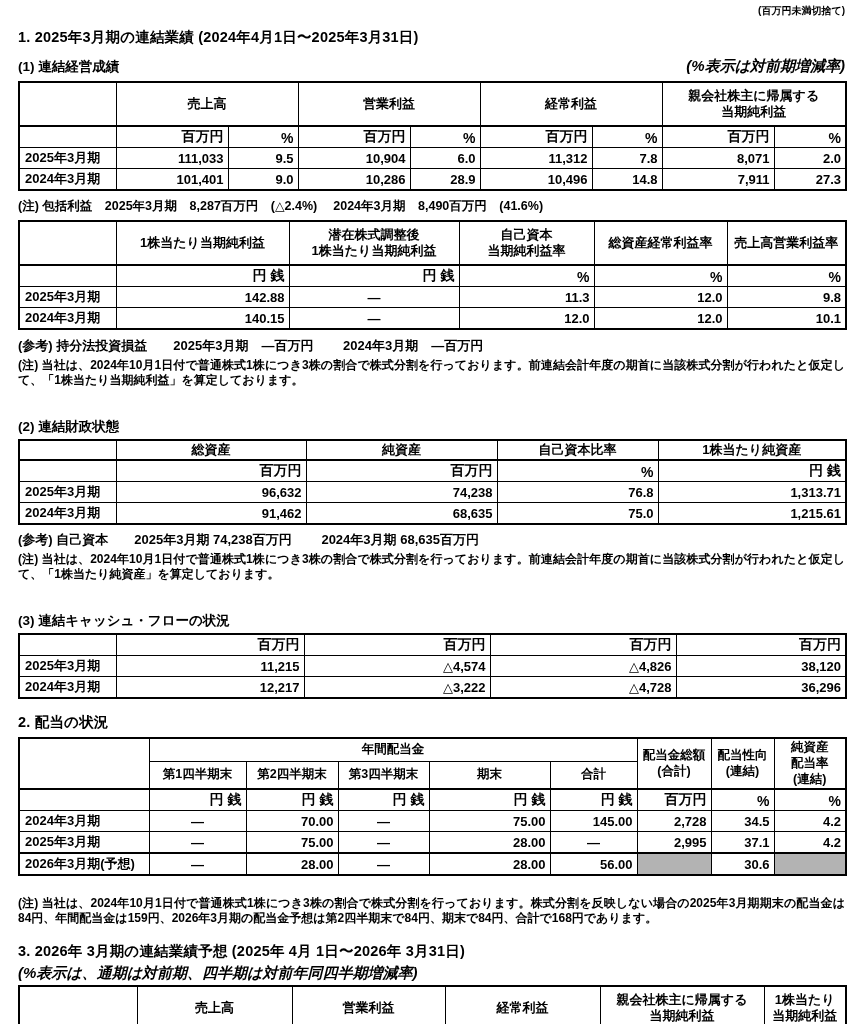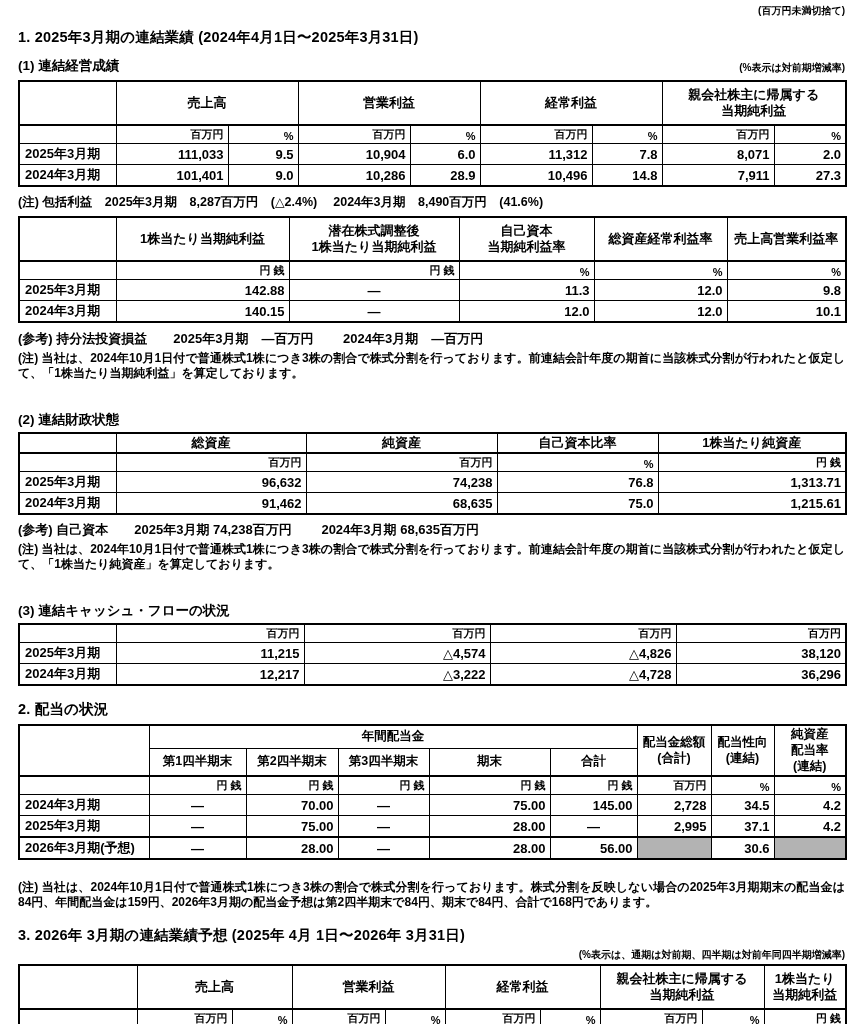--- a/index.html
+++ b/index.html
@@ -4,35 +4,35 @@
 <style>
   * { margin: 0; padding: 0; box-sizing: border-box; }
   html, body { background: #fff; }
   body {
     width: 854px; height: 1024px; overflow: hidden;
     padding: 4px 9px 0 18px;
     font-family: "Liberation Sans", "DejaVu Sans", sans-serif;
     font-weight: 700; color: #000;
     -webkit-font-smoothing: antialiased;
   }
-  .right-note { text-align: right; font-size: 10px; letter-spacing: 0; }
+  .right-note { font-size: 15px; letter-spacing: 0; font-style: italic; }
   .top-note { font-size: 10px; text-align: right; }
   .h-main { font-size: 14.5px; margin-top: 10px; letter-spacing: 0.2px; }
   .sub-head-row { display: flex; justify-content: space-between; align-items: flex-end; margin-top: 10px; }
   .h-sub { font-size: 13.5px; }
   .ref-line { font-size: 13px; margin-top: 7px; }
   .note-para { font-size: 12px; margin-top: 3px; line-height: 15px; text-align: justify; }
   .note-line { font-size: 12.5px; margin-top: 7px; }
 
   table.ft { border-collapse: collapse; table-layout: fixed; width: 827px; margin-top: 5px;
              border: 2px solid #000; }
   .ft th, .ft td { border: 1px solid #000; padding: 1px 4px; overflow: hidden; }
   .ft th { font-size: 13px; text-align: center; vertical-align: middle; white-space: pre-line; line-height: 1.25; }
   .ft tr.head th, .ft th.hvy { border-bottom: 2px solid #000; }
-  .ft tr.units td { height: 15px; font-size: 11px; text-align: right; padding-right: 4px; vertical-align: bottom; }
+  .ft tr.units td { height: 15px; font-size: 14px; text-align: right; padding-right: 4px; vertical-align: bottom; }
   .ft td { font-size: 13px; text-align: right; height: 18px; vertical-align: middle; }
   .ft td.lbl { text-align: left; padding-left: 5px; white-space: nowrap; }
   .ft td.ctr { text-align: center; }
   .ft td.gray { background: #b3b3b3; }
   .ft tr.hvy-top td { border-top: 2px solid #000; }
 
   .t1 tr.head th { height: 44px; }
   .t2 tr.head th { height: 44px; }
   .t2 td, .t3 td, .t4 td, .t5 td { height: 20px; }
   .t3 tr.head th, .t4 tr.head th { height: 16px; }

